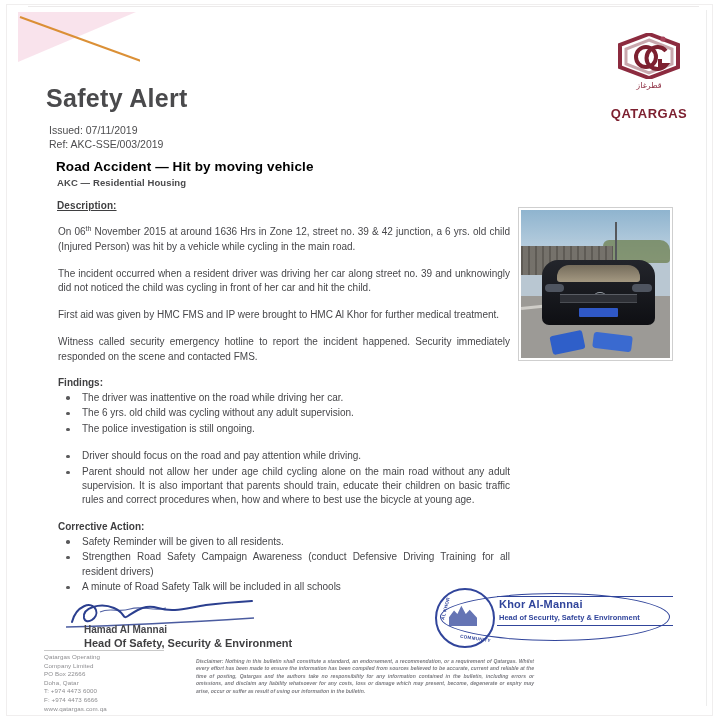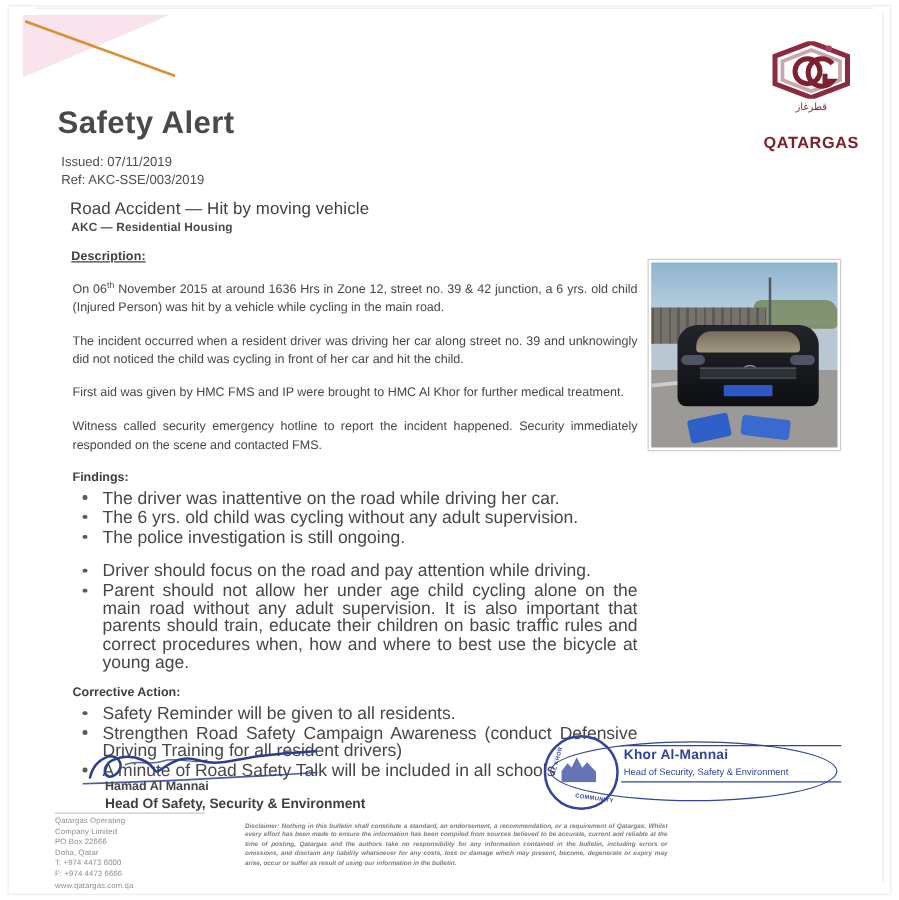--- a/index.html
+++ b/index.html
@@ -54,21 +54,21 @@
   
   .title{
     position:absolute;left:46px;top:84px;
     font-size:25px;font-weight:bold;color:#4a4a4c;letter-spacing:.3px;
   }
   .issued{
     position:absolute;left:49px;top:124px;font-size:10.5px;line-height:13.5px;color:#4d4d4f;
   }
   .subject{
     position:absolute;left:56px;top:159px;
-    font-size:13.5px;font-weight:normal;color:#404040;letter-spacing:.1px;
+    font-size:13.5px;font-weight:bold;color:#000000;letter-spacing:.1px;
   }
   .subject-sub{
     position:absolute;left:57px;top:177px;
     font-size:9.5px;font-weight:bold;color:#4a4a4c;letter-spacing:.1px;
   }
 
   
   .sec-head{
     font-size:10px;font-weight:bold;color:#3f3f41;margin:0 0 4px 0;letter-spacing:.1px;
   }
@@ -82,21 +82,21 @@
   }
   .para sup{font-size:7px;vertical-align:super;}
 
   .block{margin:0 0 0 0;}
   .block-head{
     font-size:10px;font-weight:bold;color:#3f3f41;margin:0 0 3px 0;
   }
   ul.bullets{list-style:none;margin:0 0 13px 0;padding:0;}
   ul.bullets li{
     position:relative;padding-left:24px;
-    font-size:14px;line-height:14.2px;color:#47474a;margin-bottom:1.5px;
+    font-size:10px;line-height:14.2px;color:#47474a;margin-bottom:1.5px;
     text-align:justify;
   }
   ul.bullets li:before{
     content:"";position:absolute;left:8px;top:5.5px;
     width:3.5px;height:3.5px;background:#5a5a5c;border-radius:50%;
   }
 
   
   .photo{
     position:absolute;left:518px;top:207px;width:155px;height:154px;
@@ -175,21 +175,21 @@
     font-size:4.6px;font-weight:bold;letter-spacing:.3px;
   }
   .stamp .seal-txt span{position:absolute;white-space:nowrap;}
   .st-a{left:-1px;top:18px;transform:rotate(-75deg);}
   .st-c{left:25px;top:48px;transform:rotate(8deg);}
   .stamp .nm{
     position:absolute;left:64px;top:10px;
     font-size:11px;font-weight:bold;letter-spacing:.2px;
   }
   .stamp .rl{
-    position:absolute;left:64px;top:25px;font-size:7.5px;font-weight:normal;
+    position:absolute;left:64px;top:25px;font-size:7.5px;font-weight:bold;
   }
   .stamp .ln{position:absolute;left:62px;height:1px;background:#31459b;}
   .ln1{top:8px;width:176px;}
   .ln2{top:37px;width:176px;}
 
   
   .footer-rule{
     position:absolute;left:44px;top:650px;width:120px;height:1px;background:#c9c9c9;
   }
   .addr{

